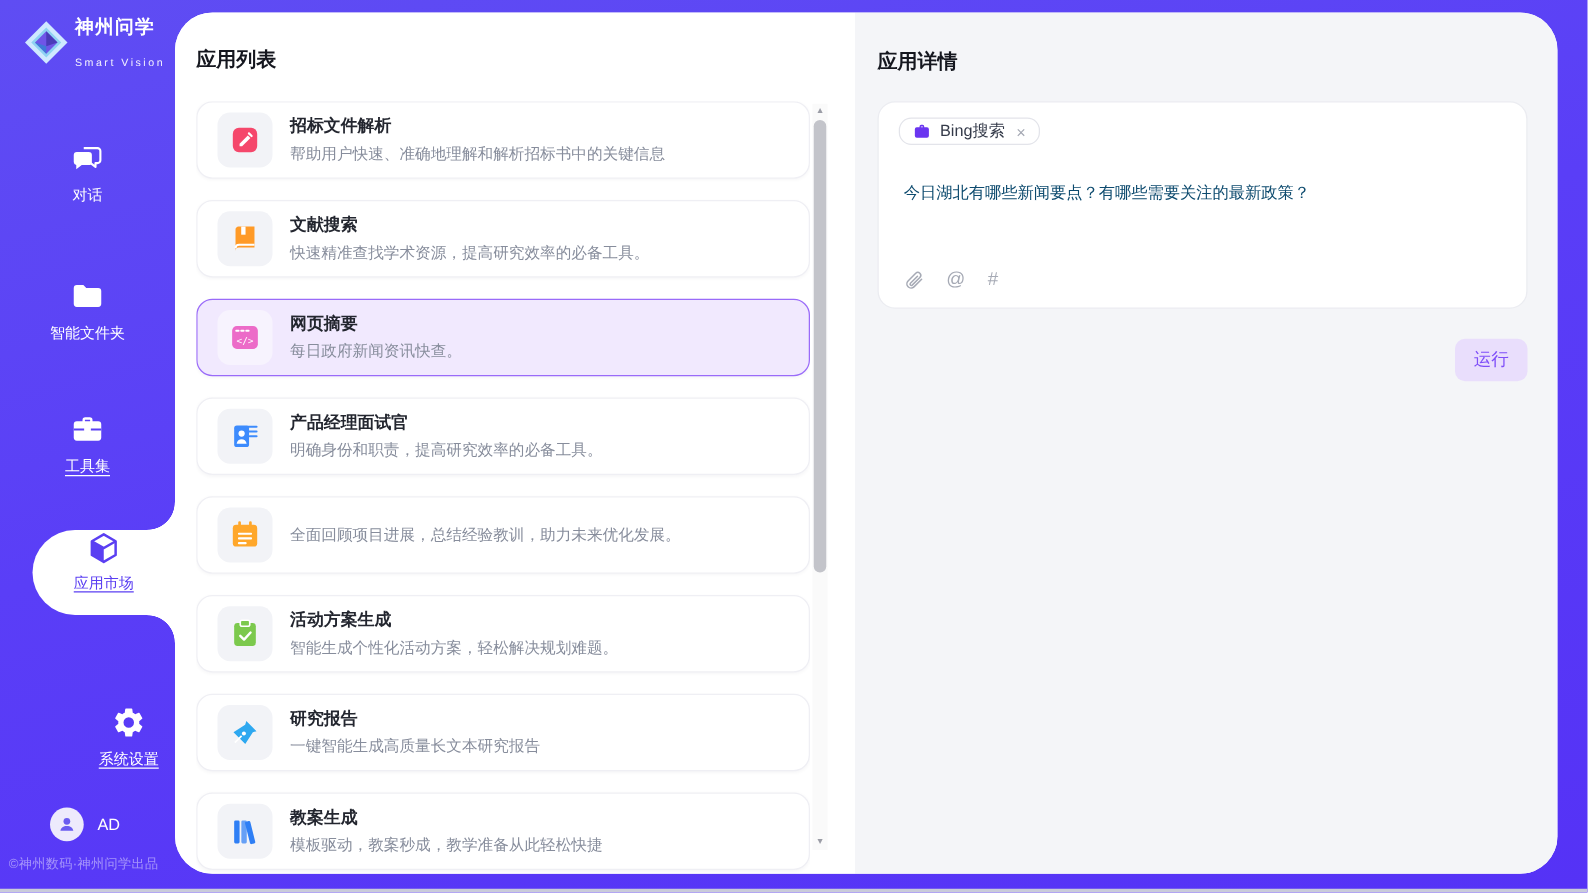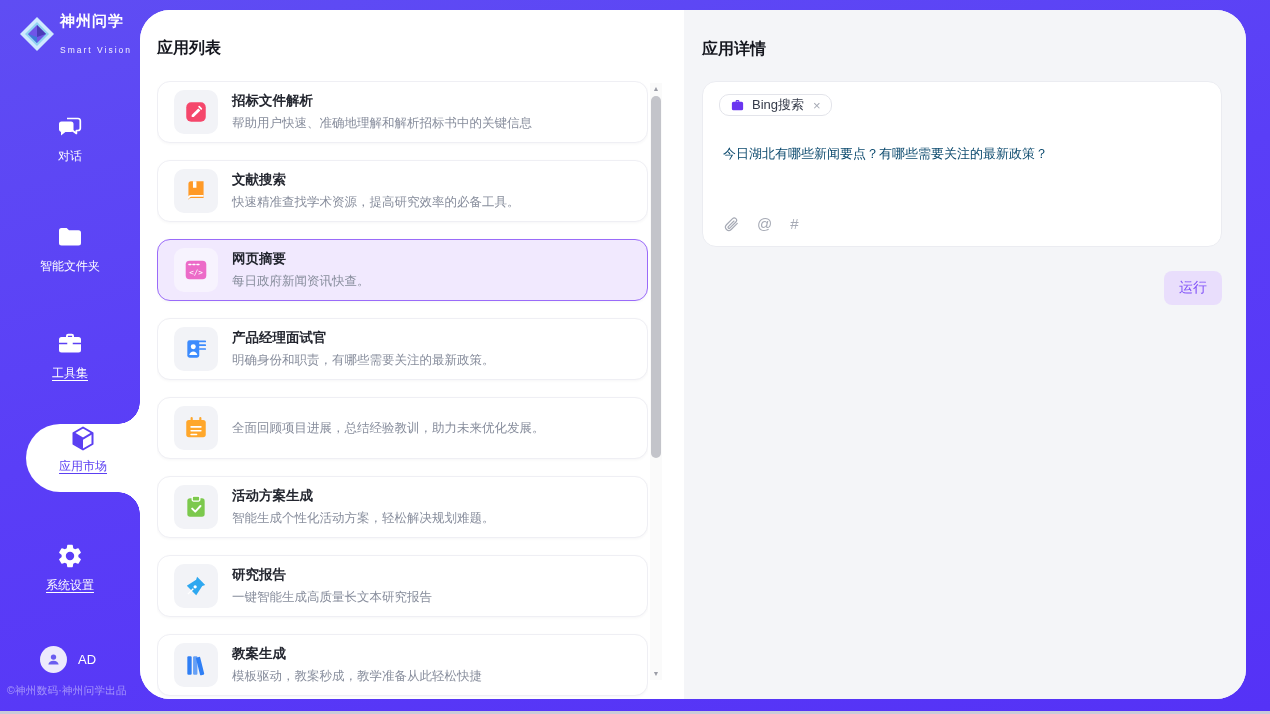--- a/index.html
+++ b/index.html
@@ -10,21 +10,21 @@
     position:relative; color:#1f2330;
   }
   
   .sidebar { position:absolute; left:0; top:0; width:140px; height:714px; z-index:2; }
   .logo { position:absolute; top:12px; left:18px; display:flex; align-items:center; gap:4px; }
   .logo-text .t1 { color:#fff; font-size:15px; font-weight:bold; letter-spacing:1px; }
   .logo-text .t2 { color:rgba(255,255,255,.92); font-size:8.5px; letter-spacing:2px; margin-top:14px; }
   .nav-item { position:absolute; left:0; width:140px; display:flex; flex-direction:column; align-items:center; gap:7px; cursor:pointer; }
   .nav-item .lbl { color:#fff; font-size:12px; }
   .u { text-decoration:underline; text-underline-offset:3px; text-decoration-thickness:1px; }
-  .ni-chat { top:113px; } .ni-folder { top:223px; } .ni-tools { top:330px; } .ni-settings { top:542px; }
+  .ni-chat { top:113px; } .ni-folder { top:223px; } .ni-tools { top:330px; } .ni-settings { top:564px;margin-left:33px; }
   .market-tab { position:absolute; top:424px; left:26px; right:0; height:68px; background:#fff;
     border-radius:34px 0 0 34px; display:flex; flex-direction:column; align-items:center; justify-content:flex-start; gap:4px; cursor:pointer; }
   .market-tab::before { content:''; position:absolute; right:0; top:-22px; width:22px; height:22px;
     background:radial-gradient(circle at 0 0, rgba(0,0,0,0) 21.5px, #fff 22px); }
   .market-tab::after { content:''; position:absolute; right:0; bottom:-22px; width:22px; height:22px;
     background:radial-gradient(circle at 0 100%, rgba(0,0,0,0) 21.5px, #fff 22px); }
   .market-tab .lbl { color:#5b3ff2; font-size:12px; }
   .user-row { position:absolute; top:646px; left:40px; display:flex; align-items:center; gap:11px; cursor:pointer; }
   .avatar { width:27px; height:27px; border-radius:50%; background:#edeafc; display:flex; align-items:center; justify-content:center; }
   .user-row .uname { color:#fff; font-size:13px; }
@@ -201,21 +201,21 @@
     <div class="tile" style="color: rgb(61, 139, 253);">
             <svg width="26" height="26" viewBox="0 0 24 24">
     <path d="M13.5 5h7M13.5 8.5h7M15.5 12h5" stroke="currentColor" stroke-width="1.6" stroke-linecap="round"></path>
     <rect x="4" y="4" width="11" height="16" rx="2" fill="currentColor"></rect>
     <circle cx="9.5" cy="10" r="2.3" fill="#fff"></circle>
     <path d="M5.8 17.5c.4-2.1 1.9-3.2 3.7-3.2s3.3 1.1 3.7 3.2z" fill="#fff"></path>
   </svg>
           </div>
     <div class="app-texts">
       <div class="app-title">产品经理面试官</div>
-      <div class="app-desc">明确身份和职责，有哪些需要关注的最新政策。</div>
+      <div class="app-desc">明确身份和职责，提高研究效率的必备工具。</div>
     </div>
   </div>
         <div class="app-card">
     <div class="tile" style="color: rgb(255, 167, 43);">
             <svg width="26" height="26" viewBox="0 0 24 24">
     <rect x="3" y="4.5" width="18" height="16" rx="2.5" fill="currentColor"></rect>
     <path d="M8 2.8v4M16 2.8v4" stroke="currentColor" stroke-width="2" stroke-linecap="round"></path>
     <path d="M7.5 11h9M7.5 14.5h9M7.5 18h5" stroke="#fff" stroke-width="1.5" stroke-linecap="round"></path>
   </svg>
           </div>

